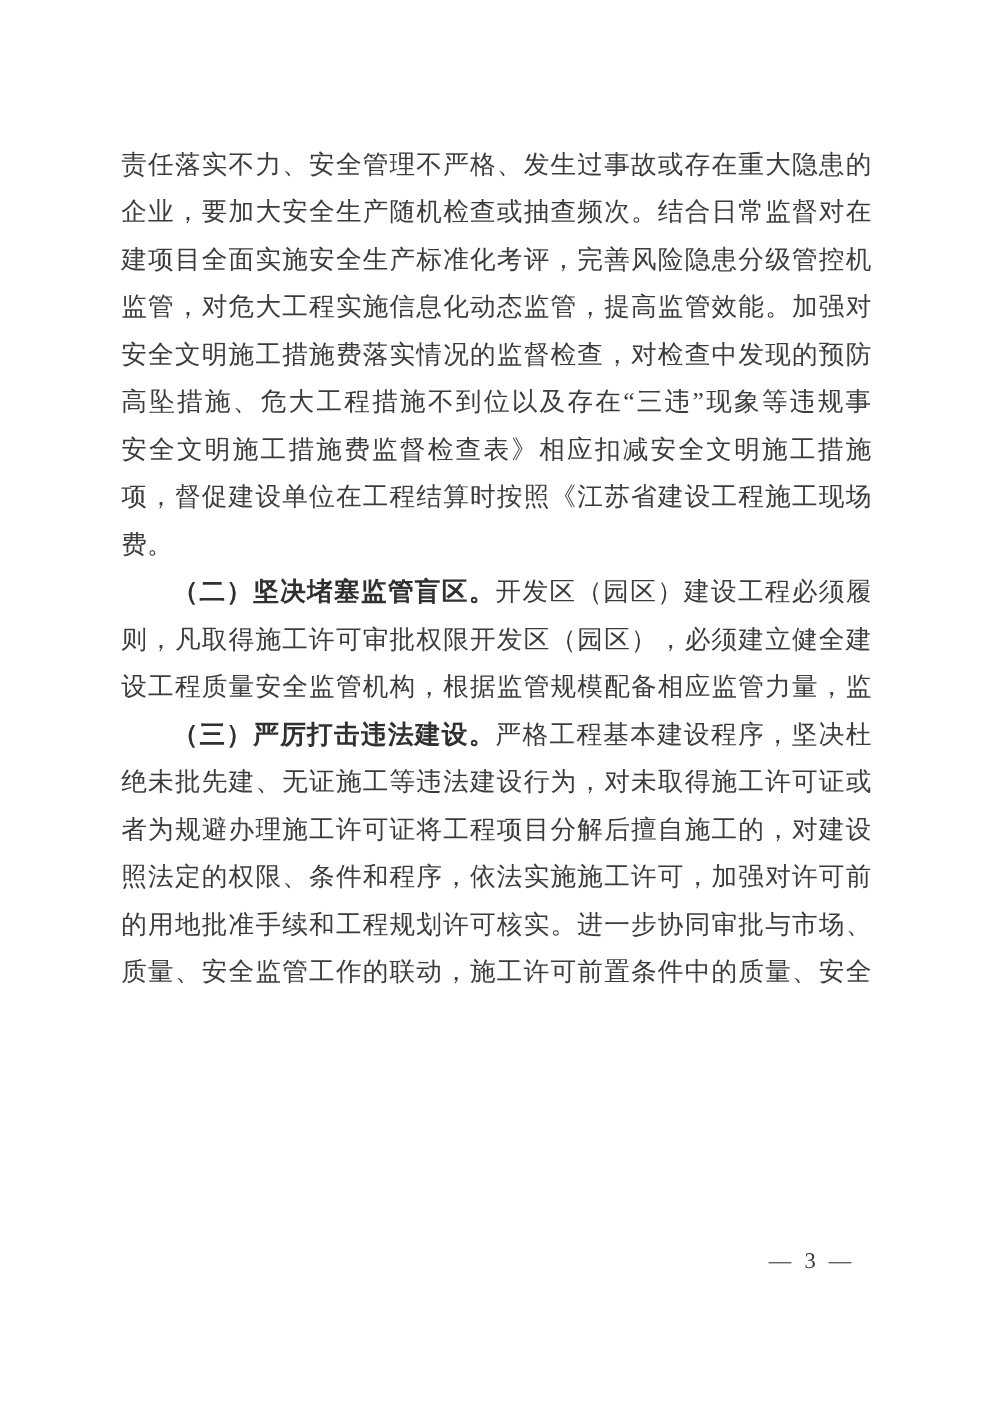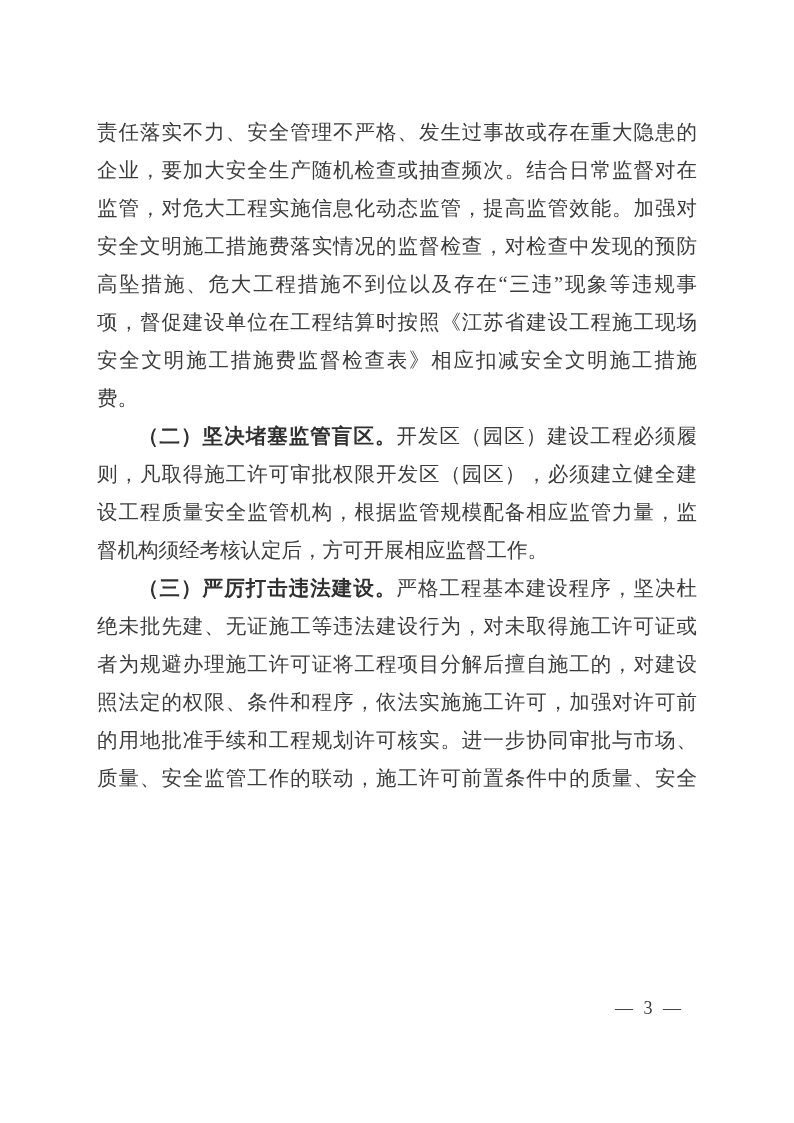--- a/index.html
+++ b/index.html
@@ -56,30 +56,30 @@
     line-height: 24px;
   }
 </style>
 </head>
 <body>
 
 <div class="sheet">
   <div class="text-block">
       <div class="line j">责任落实不力、安全管理不严格、发生过事故或存在重大隐患的</div>
       <div class="line j">企业，要加大安全生产随机检查或抽查频次。结合日常监督对在</div>
+      <div class="line j">建项目全面实施安全生产标准化考评，完善风险隐患分级管控机</div>
       <div class="line j">监管，对危大工程实施信息化动态监管，提高监管效能。加强对</div>
       <div class="line j">安全文明施工措施费落实情况的监督检查，对检查中发现的预防</div>
       <div class="line j">高坠措施、危大工程措施不到位以及存在“三违”现象等违规事</div>
+      <div class="line j">安全文明施工措施费监督检查表》相应扣减安全文明施工措施</div>
       <div class="line j">项，督促建设单位在工程结算时按照《江苏省建设工程施工现场</div>
-      <div class="line j">安全文明施工措施费监督检查表》相应扣减安全文明施工措施</div>
       <div class="line">费。</div>
       <div class="line j ind"><span class="lead">（二）坚决堵塞监管盲区。</span>开发区（园区）建设工程必须履</div>
       <div class="line j">则，凡取得施工许可审批权限开发区（园区），必须建立健全建</div>
       <div class="line j">设工程质量安全监管机构，根据监管规模配备相应监管力量，监</div>
-      <div class="line">督机构须经考核认定后，方可开展相应监督工作。</div>
       <div class="line j ind"><span class="lead">（三）严厉打击违法建设。</span>严格工程基本建设程序，坚决杜</div>
       <div class="line j">绝未批先建、无证施工等违法建设行为，对未取得施工许可证或</div>
       <div class="line j">者为规避办理施工许可证将工程项目分解后擅自施工的，对建设</div>
       <div class="line j">照法定的权限、条件和程序，依法实施施工许可，加强对许可前</div>
       <div class="line j">的用地批准手续和工程规划许可核实。进一步协同审批与市场、</div>
       <div class="line j">质量、安全监管工作的联动，施工许可前置条件中的质量、安全</div>
     </div>
   <div class="page-number">— 3 —</div>
 </div>
 

